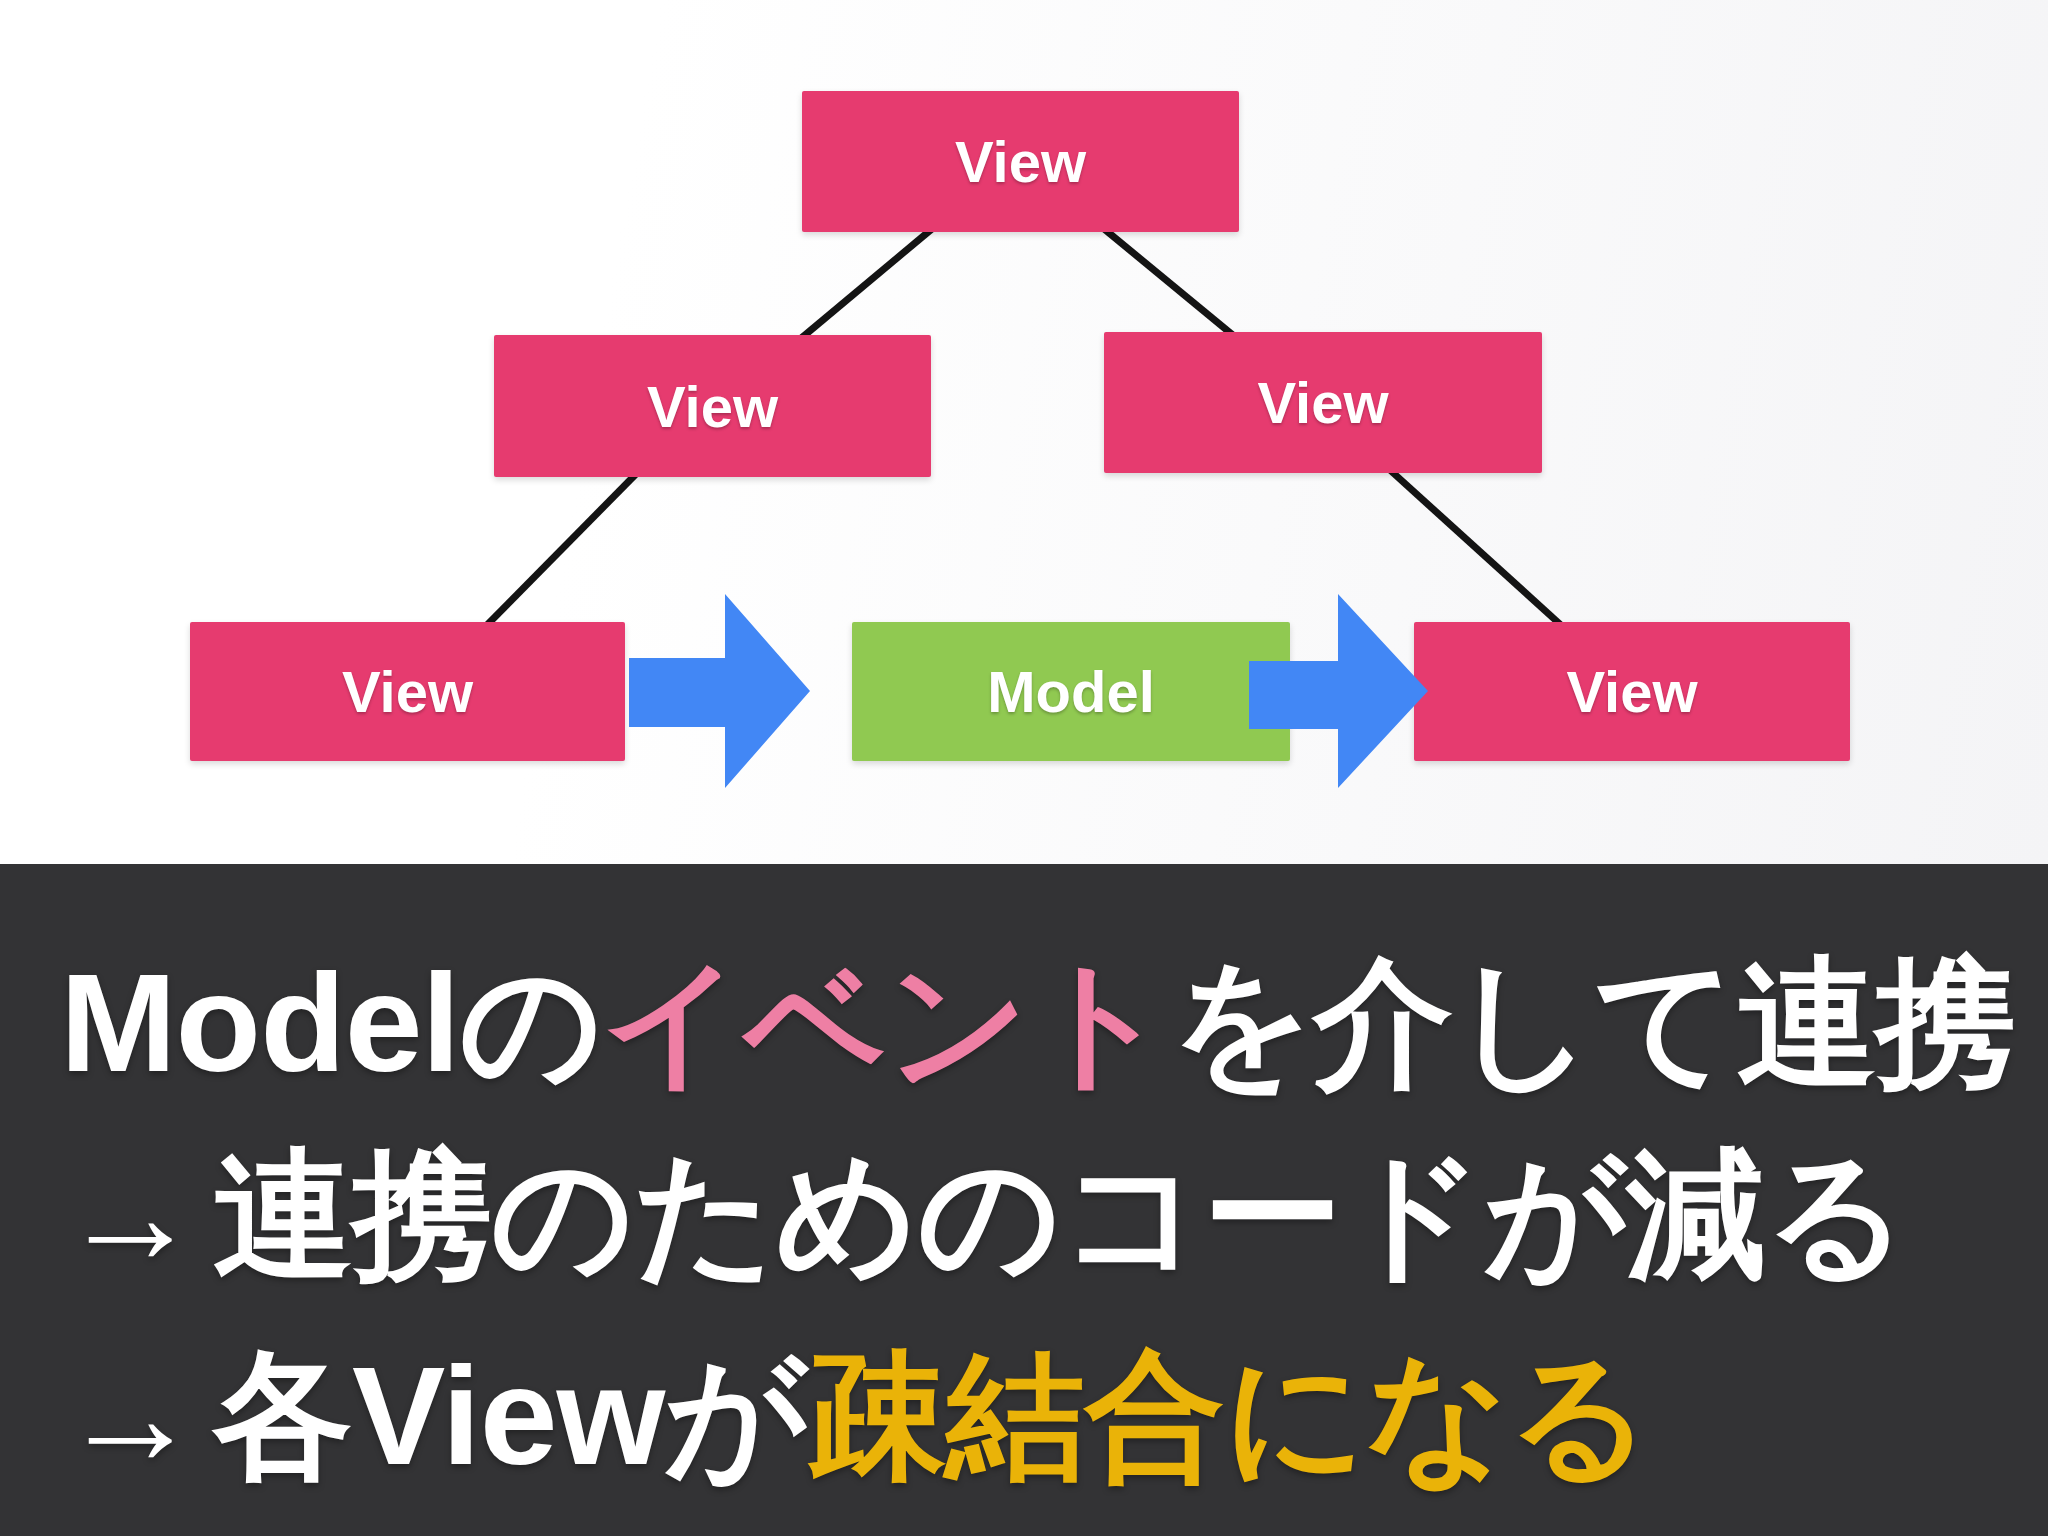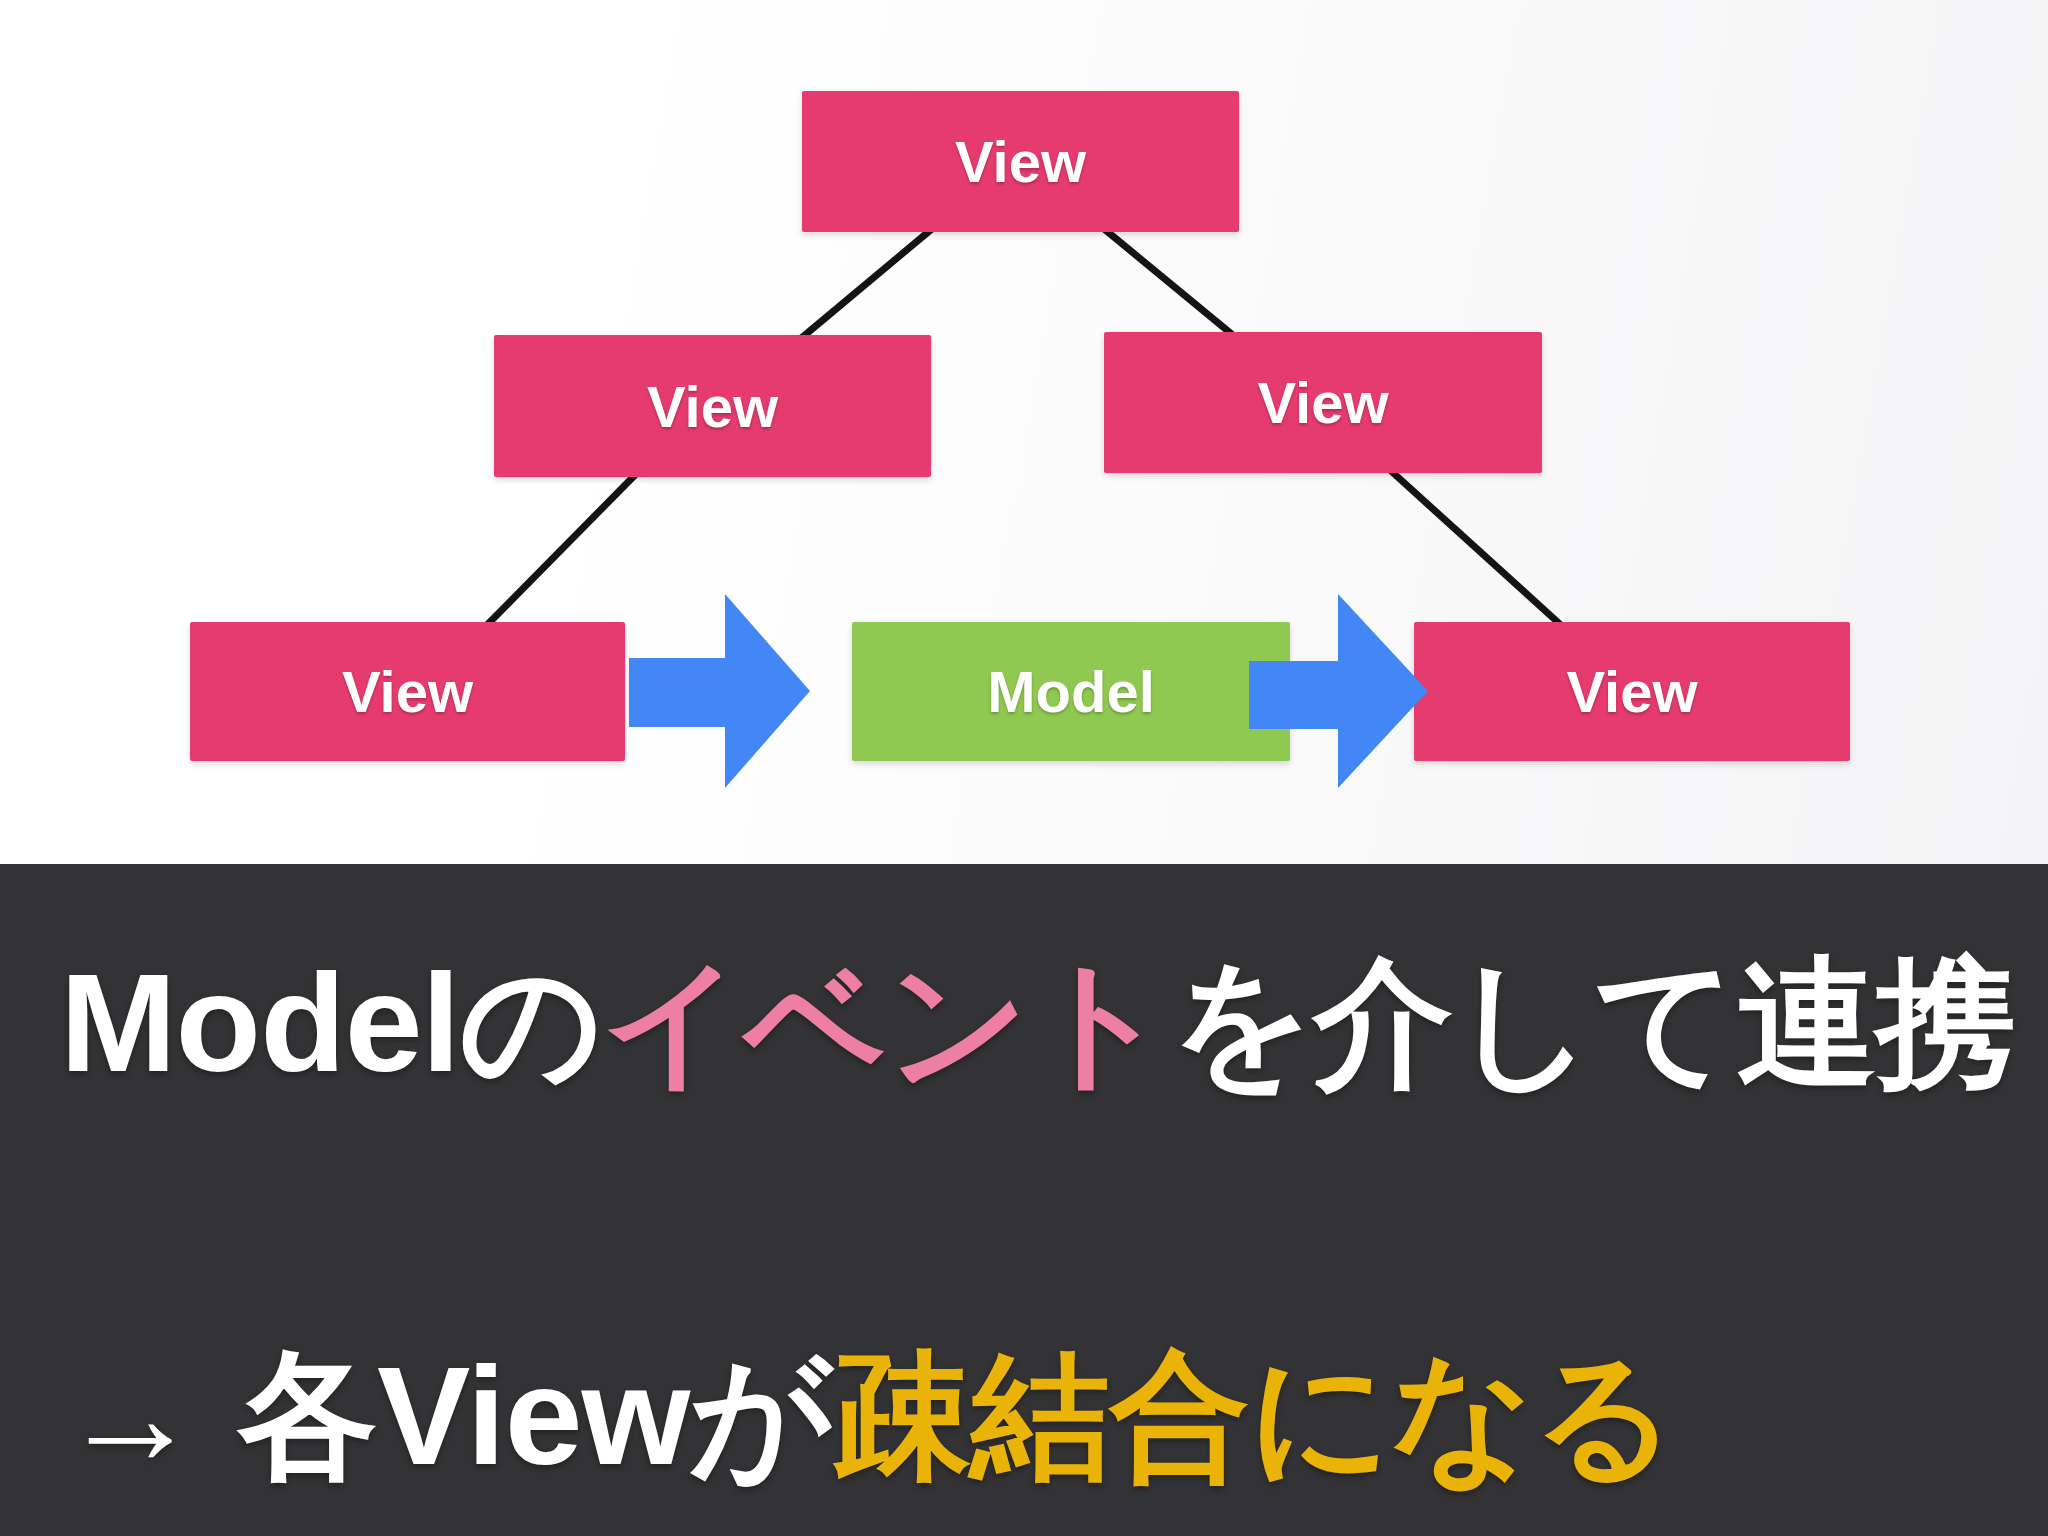--- a/index.html
+++ b/index.html
@@ -99,19 +99,22 @@
       <polygon points="1249,661 1338,661 1338,594 1428,691 1338,788 1338,729 1249,729" fill="#4287f5"></polygon>
     </svg>
   </div>
 
   <div class="caption-band">
 
     <div class="caption-line caption-line-1">
       <span style="color: rgb(255, 255, 255);">Modelの</span><span style="color: rgb(238, 127, 164);">イベント</span><span style="color: rgb(255, 255, 255);">を介して連携</span>
     </div>
 
+    <div class="caption-line caption-line-2">
+      <span class="arrow-glyph" style="color:#ffffff">→</span><span style="color: rgb(255, 255, 255);">連携のためのコードが減る</span>
+    </div>
 
     <div class="caption-line caption-line-3">
-      <span class="arrow-glyph" style="color:#ffffff">→</span><span style="color: rgb(255, 255, 255); margin-left: 25px;">各Viewが</span><span style="color: #eab308;">疎結合になる</span>
+      <span class="arrow-glyph" style="color:#ffffff">→</span><span style="color: rgb(255, 255, 255);">各Viewが</span><span style="color: #eab308;">疎結合になる</span>
     </div>
 
   </div>
 </div>
 
 </body></html>

